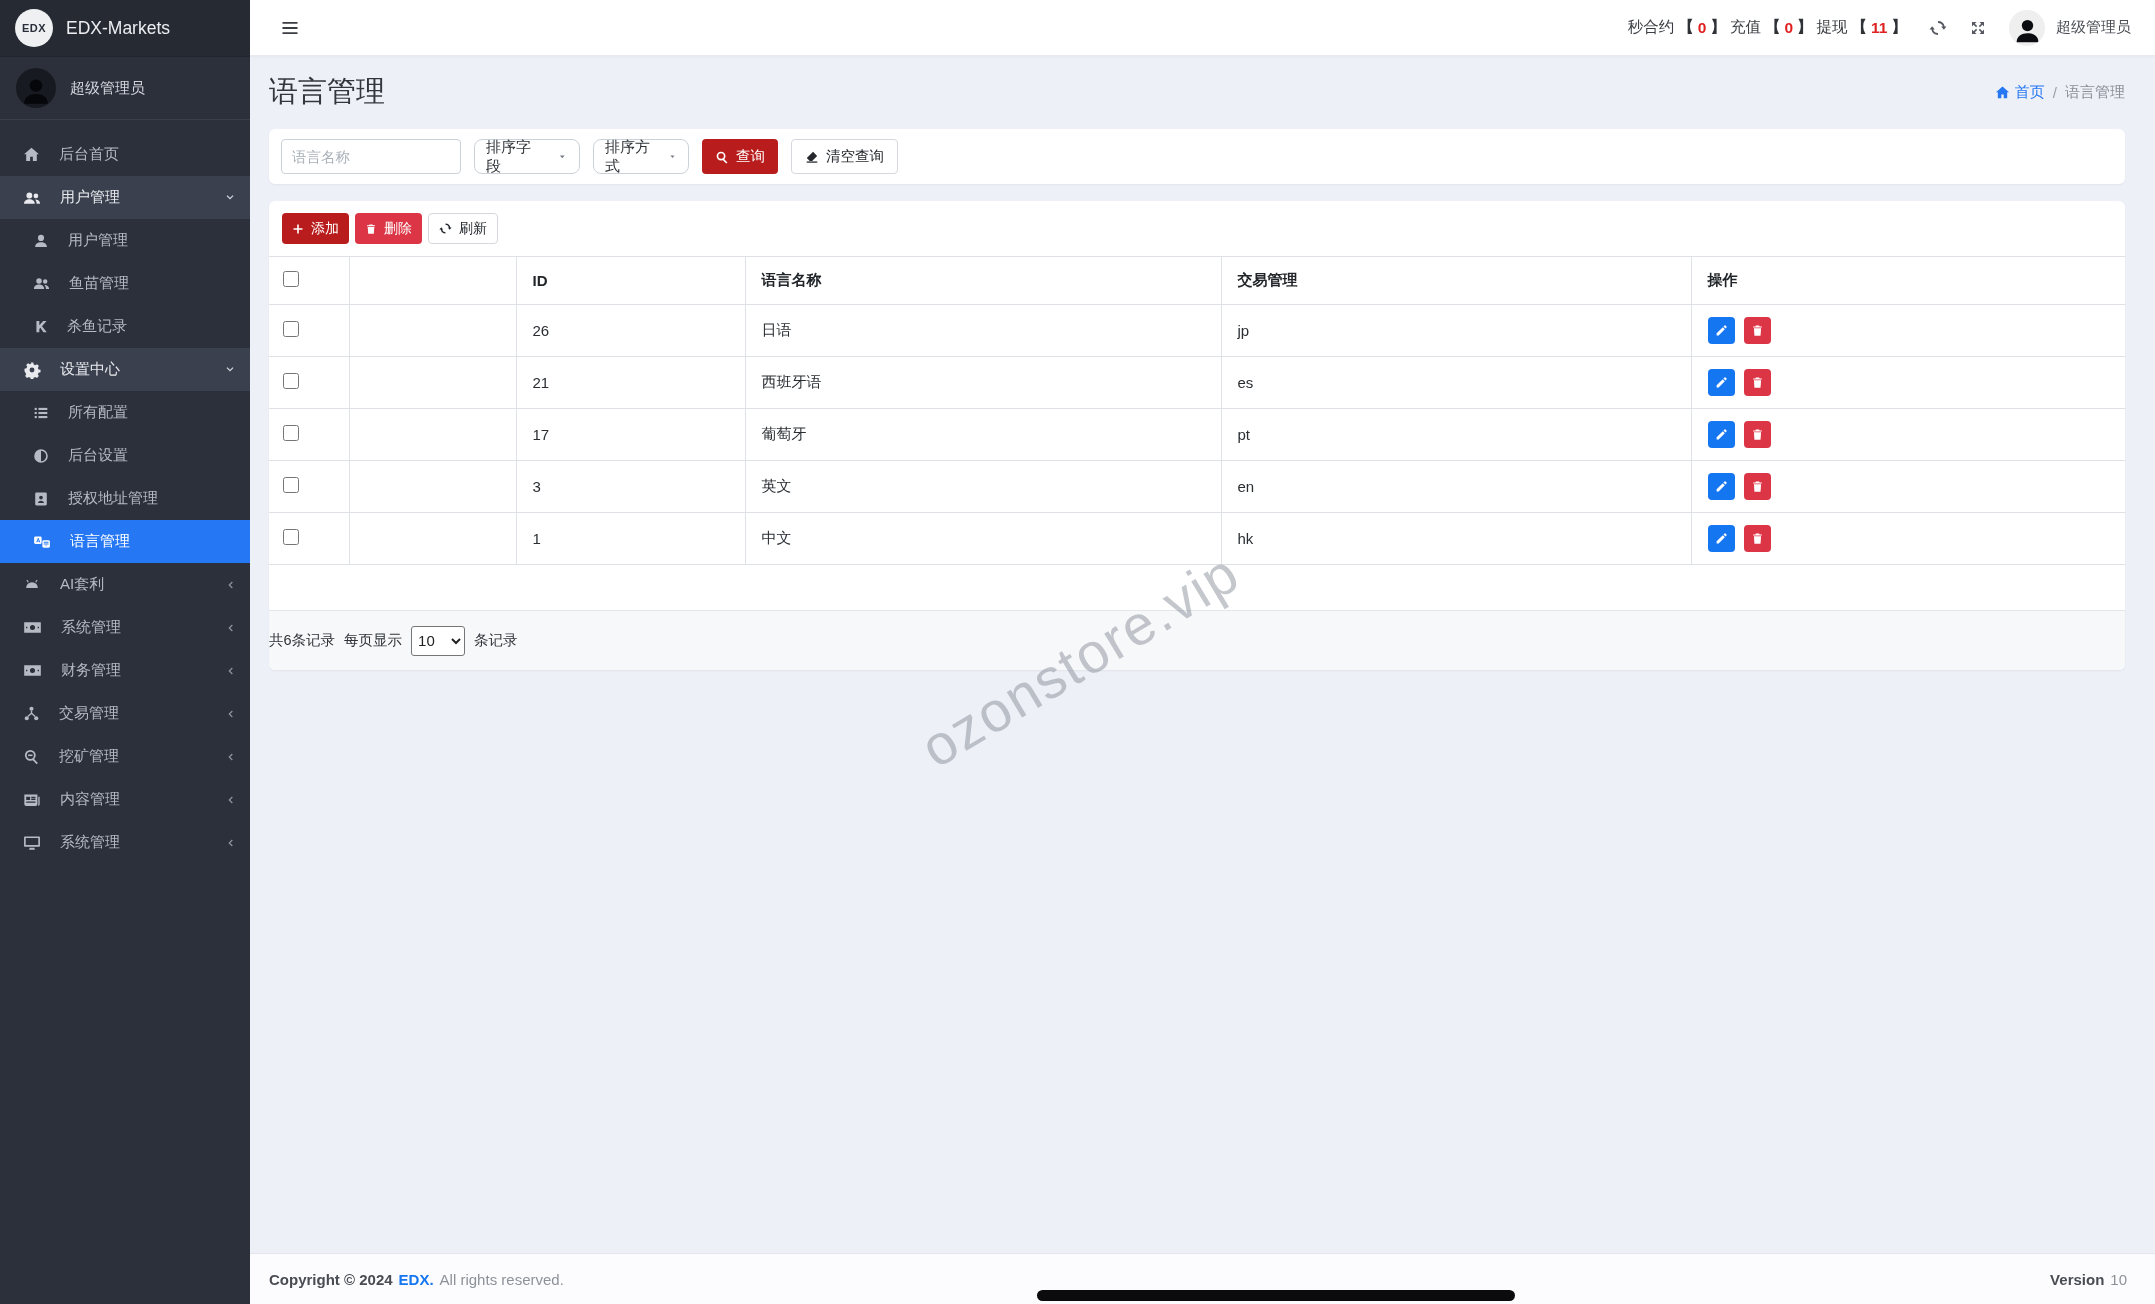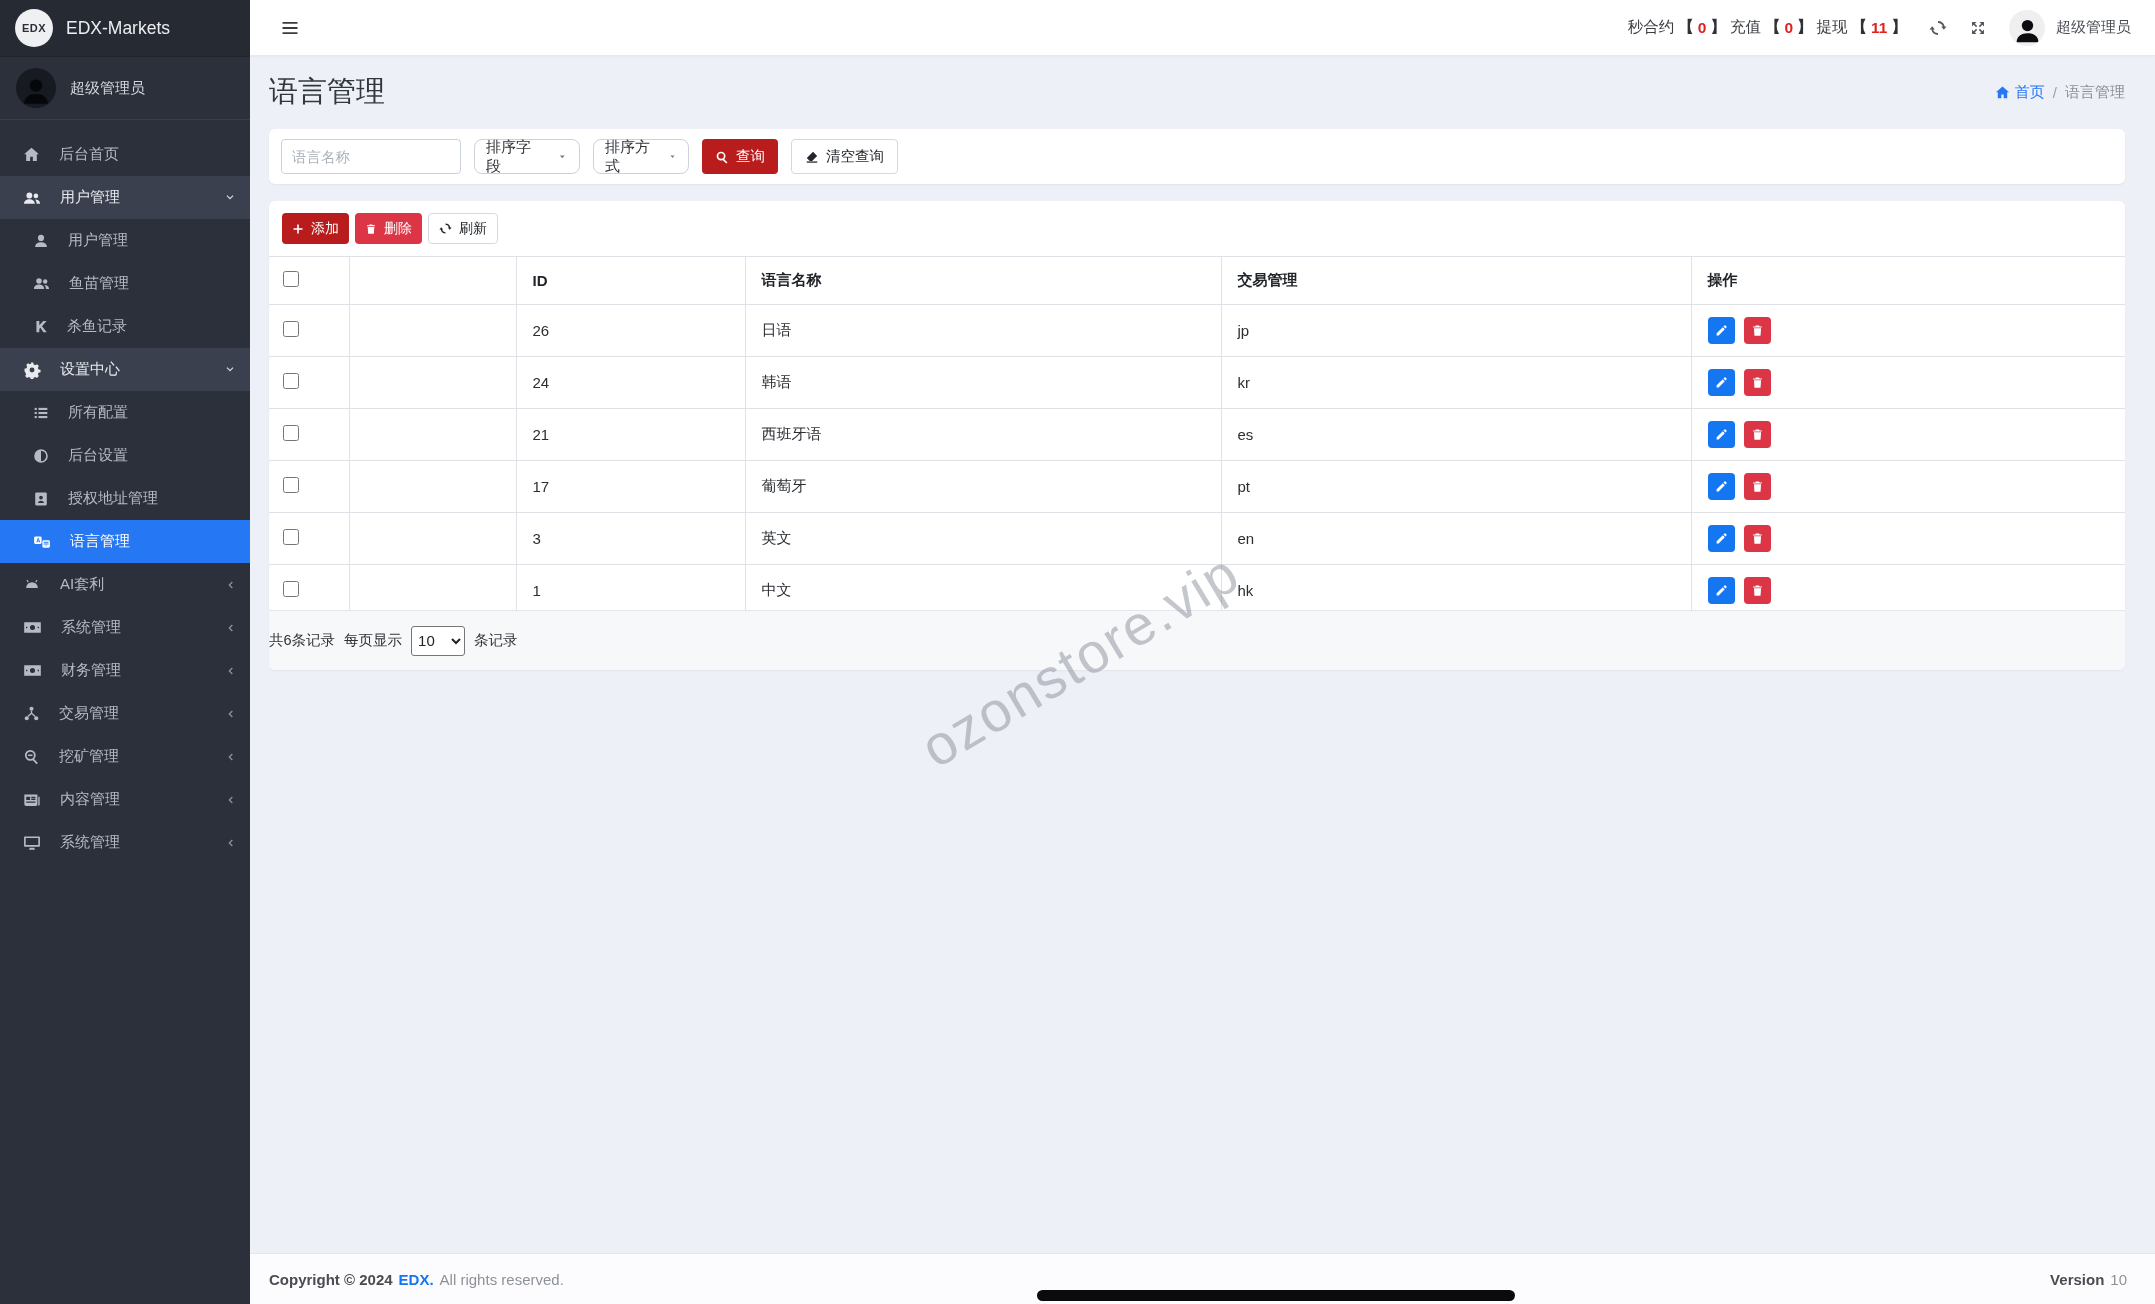--- a/index.html
+++ b/index.html
@@ -508,39 +508,20 @@
             <button class="btn-sq del">
                 <svg class="ic" width="13" height="13">
                   <use href="#i-trash"></use>
                 </svg>
               </button>
           </td>
         </tr>
         <tr>
           <td><input type="checkbox" style=""></td>
           <td></td>
-          <td>24</td>
-          <td>韩语</td>
-          <td>kr</td>
-          <td>
-            <button class="btn-sq edit">
-                <svg class="ic" width="13" height="13">
-                  <use href="#i-pencil"></use>
-                </svg>
-              </button>
-            <button class="btn-sq del">
-                <svg class="ic" width="13" height="13">
-                  <use href="#i-trash"></use>
-                </svg>
-              </button>
-          </td>
-        </tr>
-        <tr>
-          <td><input type="checkbox" style=""></td>
-          <td></td>
           <td>21</td>
           <td>西班牙语</td>
           <td>es</td>
           <td>
             <button class="btn-sq edit">
                 <svg class="ic" width="13" height="13">
                   <use href="#i-pencil"></use>
                 </svg>
               </button>
             <button class="btn-sq del">

